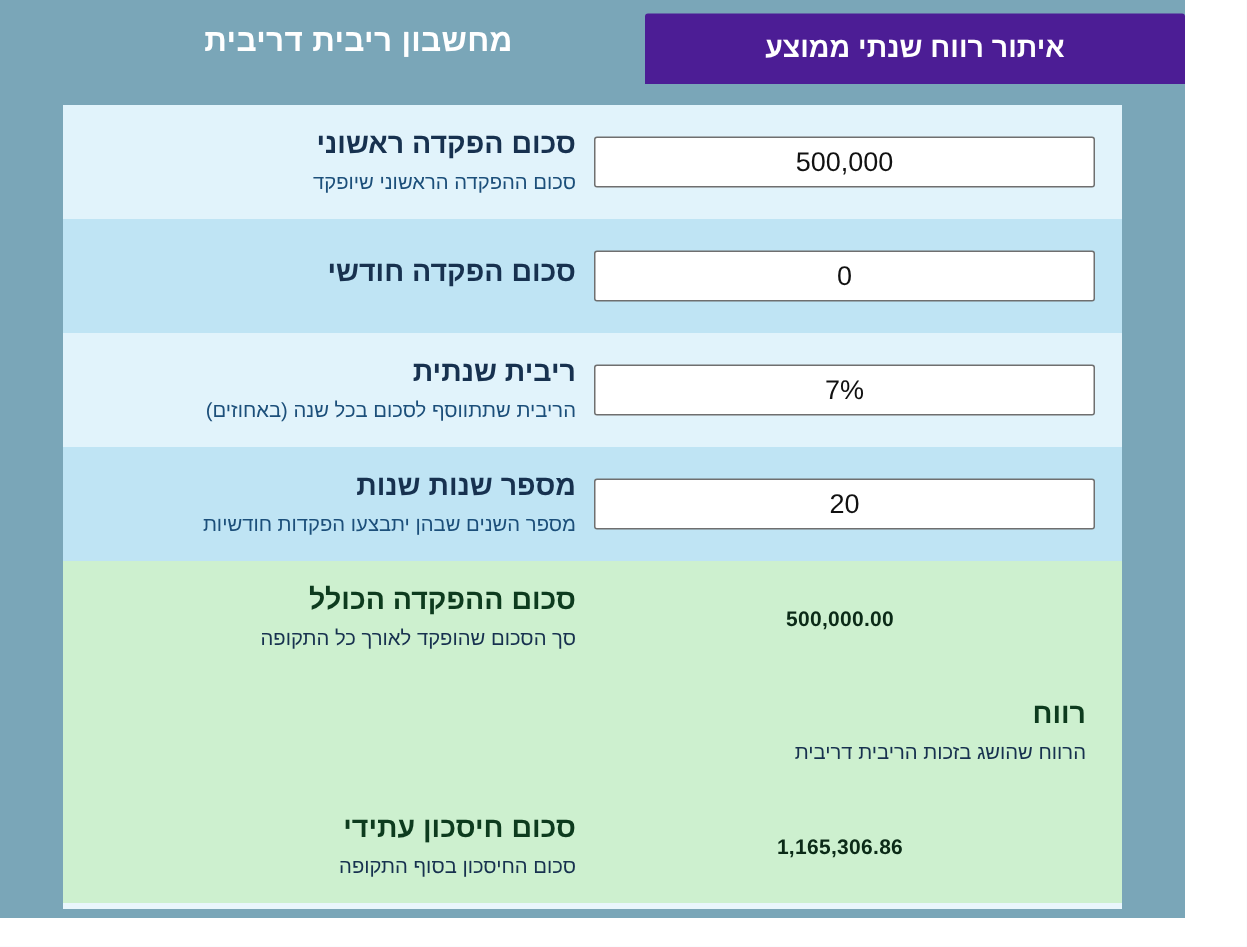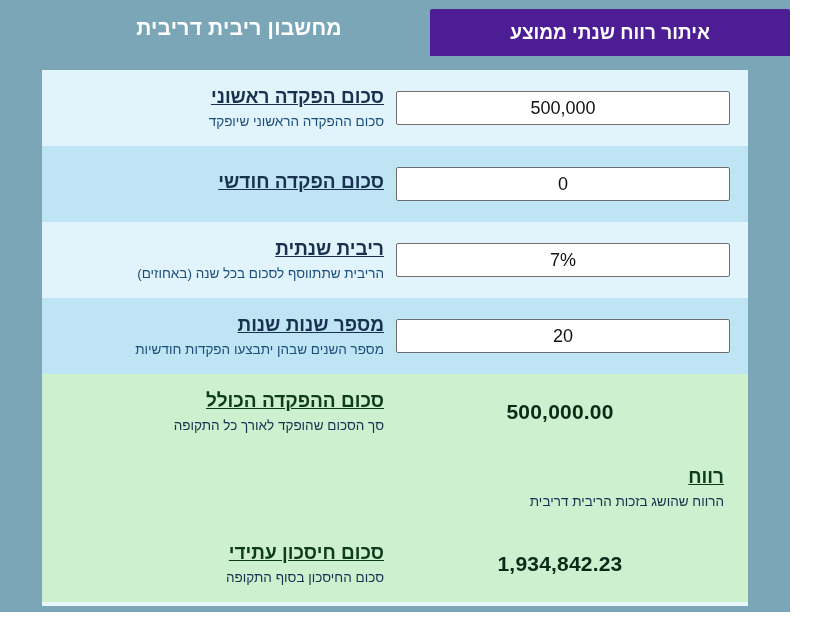--- a/index.html
+++ b/index.html
@@ -87,21 +87,20 @@
     flex: 1 1 auto;
     text-align: right;
     padding-right: 6px;
   }
   .row .title {
     color: #17314f;
     font-size: 19px;
     font-weight: bold;
     line-height: 24px;
     margin-bottom: 4px;
-    text-decoration: underline;
   }
   .row .desc {
     color: #1c4f7a;
     font-size: 13.5px;
     line-height: 18px;
   }
   .row.result-row .title {
     color: #0d3b1e;
     font-size: 19px;
     font-weight: bold;
@@ -131,21 +130,21 @@
     outline: none;
     padding: 0;
   }
   .value-cell {
     width: 340px;
     flex: 0 0 340px;
     display: flex;
     align-items: center;
     justify-content: center;
     color: #0b2a17;
-    font-size: 21px;
+    font-size: 14px;
     font-weight: bold;
     letter-spacing: 0.2px;
   }
   .results-block { background: #cdf0cf; }
 </style>
 </head>
 <body>
 
 <div class="app">
   <div class="calc-wrap">
@@ -207,21 +206,21 @@
         </div>
 
         <div class="row result-row">
           <div class="labels">
             <div class="title">רווח</div>
             <div class="desc">הרווח שהושג בזכות הריבית דריבית</div>
           </div>
         </div>
 
         <div class="row result-row">
-          <div class="value-cell">1,934,842.23</div>
+          <div class="value-cell">1,165,306.86</div>
           <div class="labels">
             <div class="title">סכום חיסכון עתידי</div>
             <div class="desc">סכום החיסכון בסוף התקופה</div>
           </div>
         </div>
 
       </div>
     </div>
   </div>
 </div>

